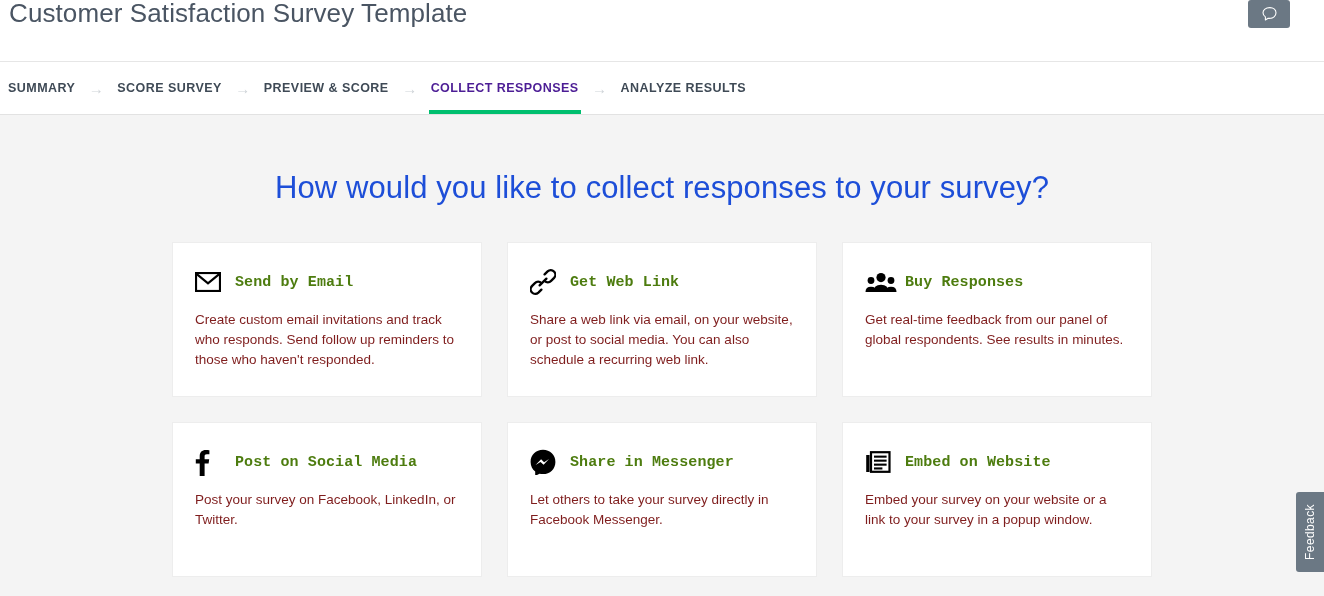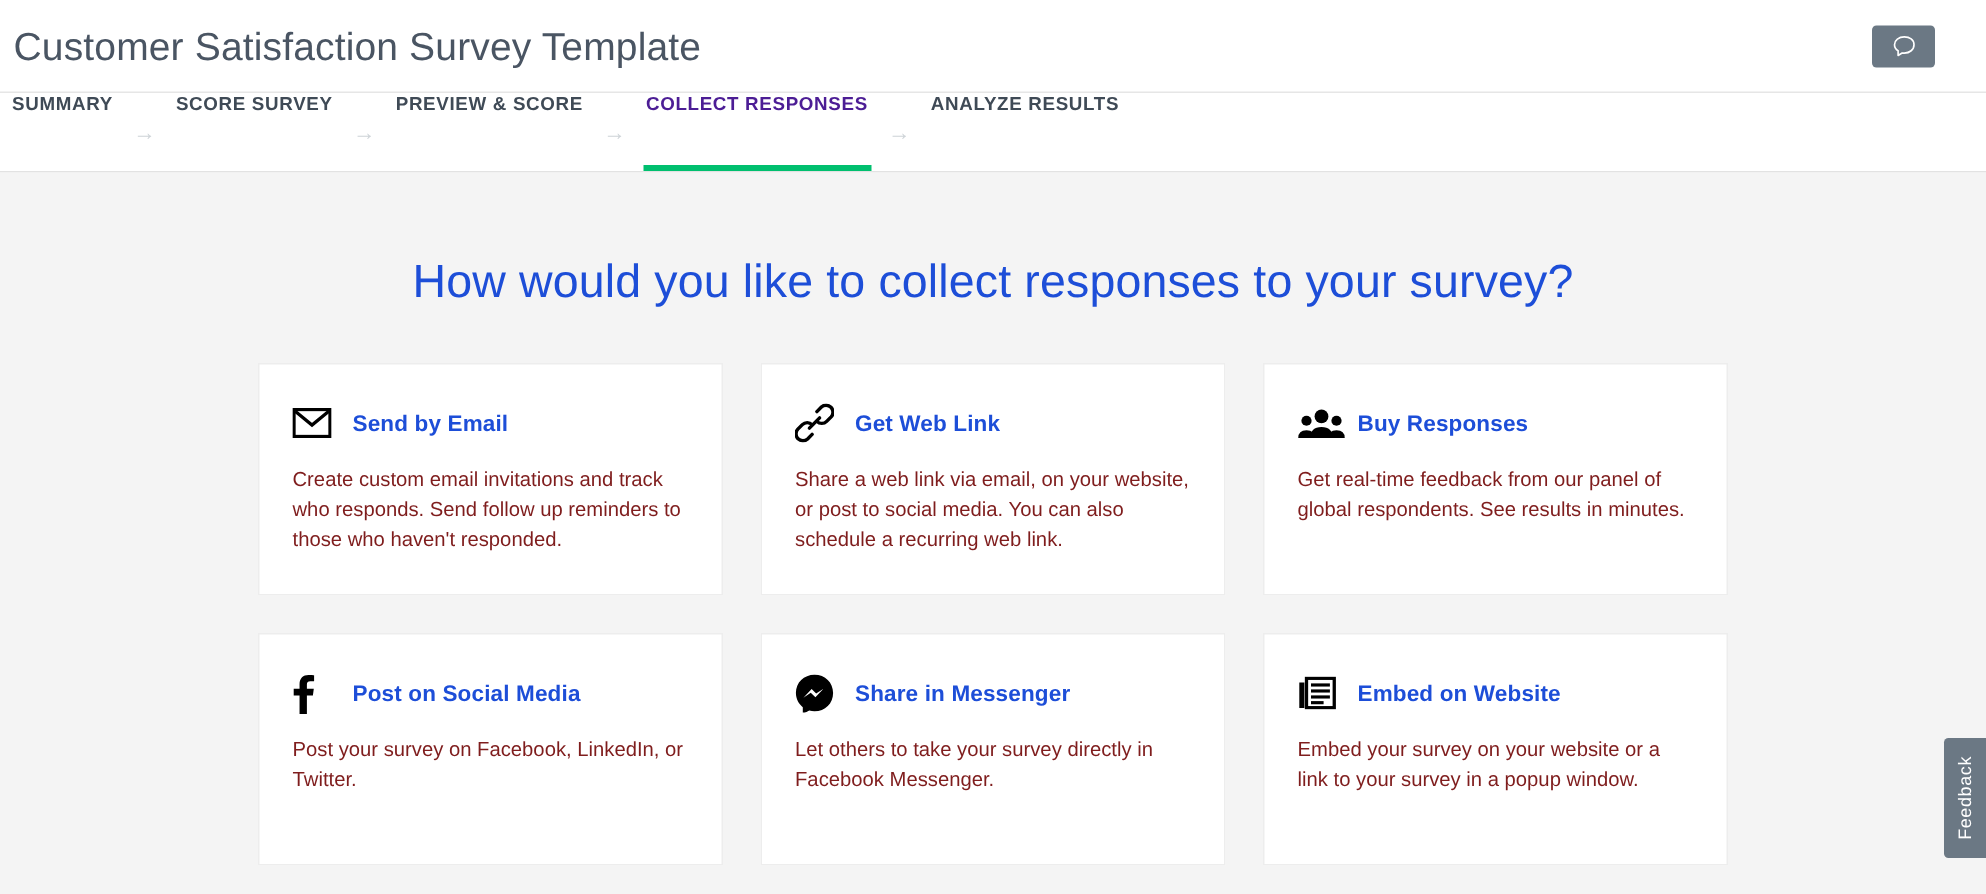--- a/index.html
+++ b/index.html
@@ -17,21 +17,21 @@
     -webkit-font-smoothing: antialiased;
   }
 
   
   .app-header {
     position: relative;
     height: 62px;
     background: #ffffff;
     border-bottom: 1px solid #e6e6e6;
     display: flex;
-    align-items: center;
+    align-items: flex-start;
     padding: 0 0 0 9px;
   }
 
   .page-title {
     font-size: 26px;
     font-weight: 400;
     letter-spacing: 0.1px;
     color: #4a5563;
     line-height: 1;
   }
@@ -58,21 +58,21 @@
     background: #ffffff;
     border-bottom: 1px solid #e2e2e2;
     display: flex;
     align-items: stretch;
     padding-left: 6px;
   }
 
   .step {
     position: relative;
     display: flex;
-    align-items: flex-start;
+    align-items: center;
     font-size: 12.5px;
     font-weight: 700;
     letter-spacing: 0.45px;
     color: #3f4a56;
     padding: 0 2px;
     cursor: pointer;
     white-space: nowrap;
   }
   .step.active { color: #4c1d95; }
   .step.active::after {
@@ -147,23 +147,24 @@
     display: flex;
     align-items: center;
     justify-content: flex-start;
     color: #000000;
   }
   .card-icon svg { display: block; }
 
   .card-title {
     font-size: 15px;
     font-weight: 700;
-    color: #1d4ed8;
+    color: #4d7c0f;
     letter-spacing: 0.1px;
     margin-left: 6px;
+    font-family: Liberation Mono, monospace;
   }
 
   .card-desc {
     font-size: 13.5px;
     line-height: 20px;
     color: #7f1d1d;
     max-width: 282px;
   }
 
   

